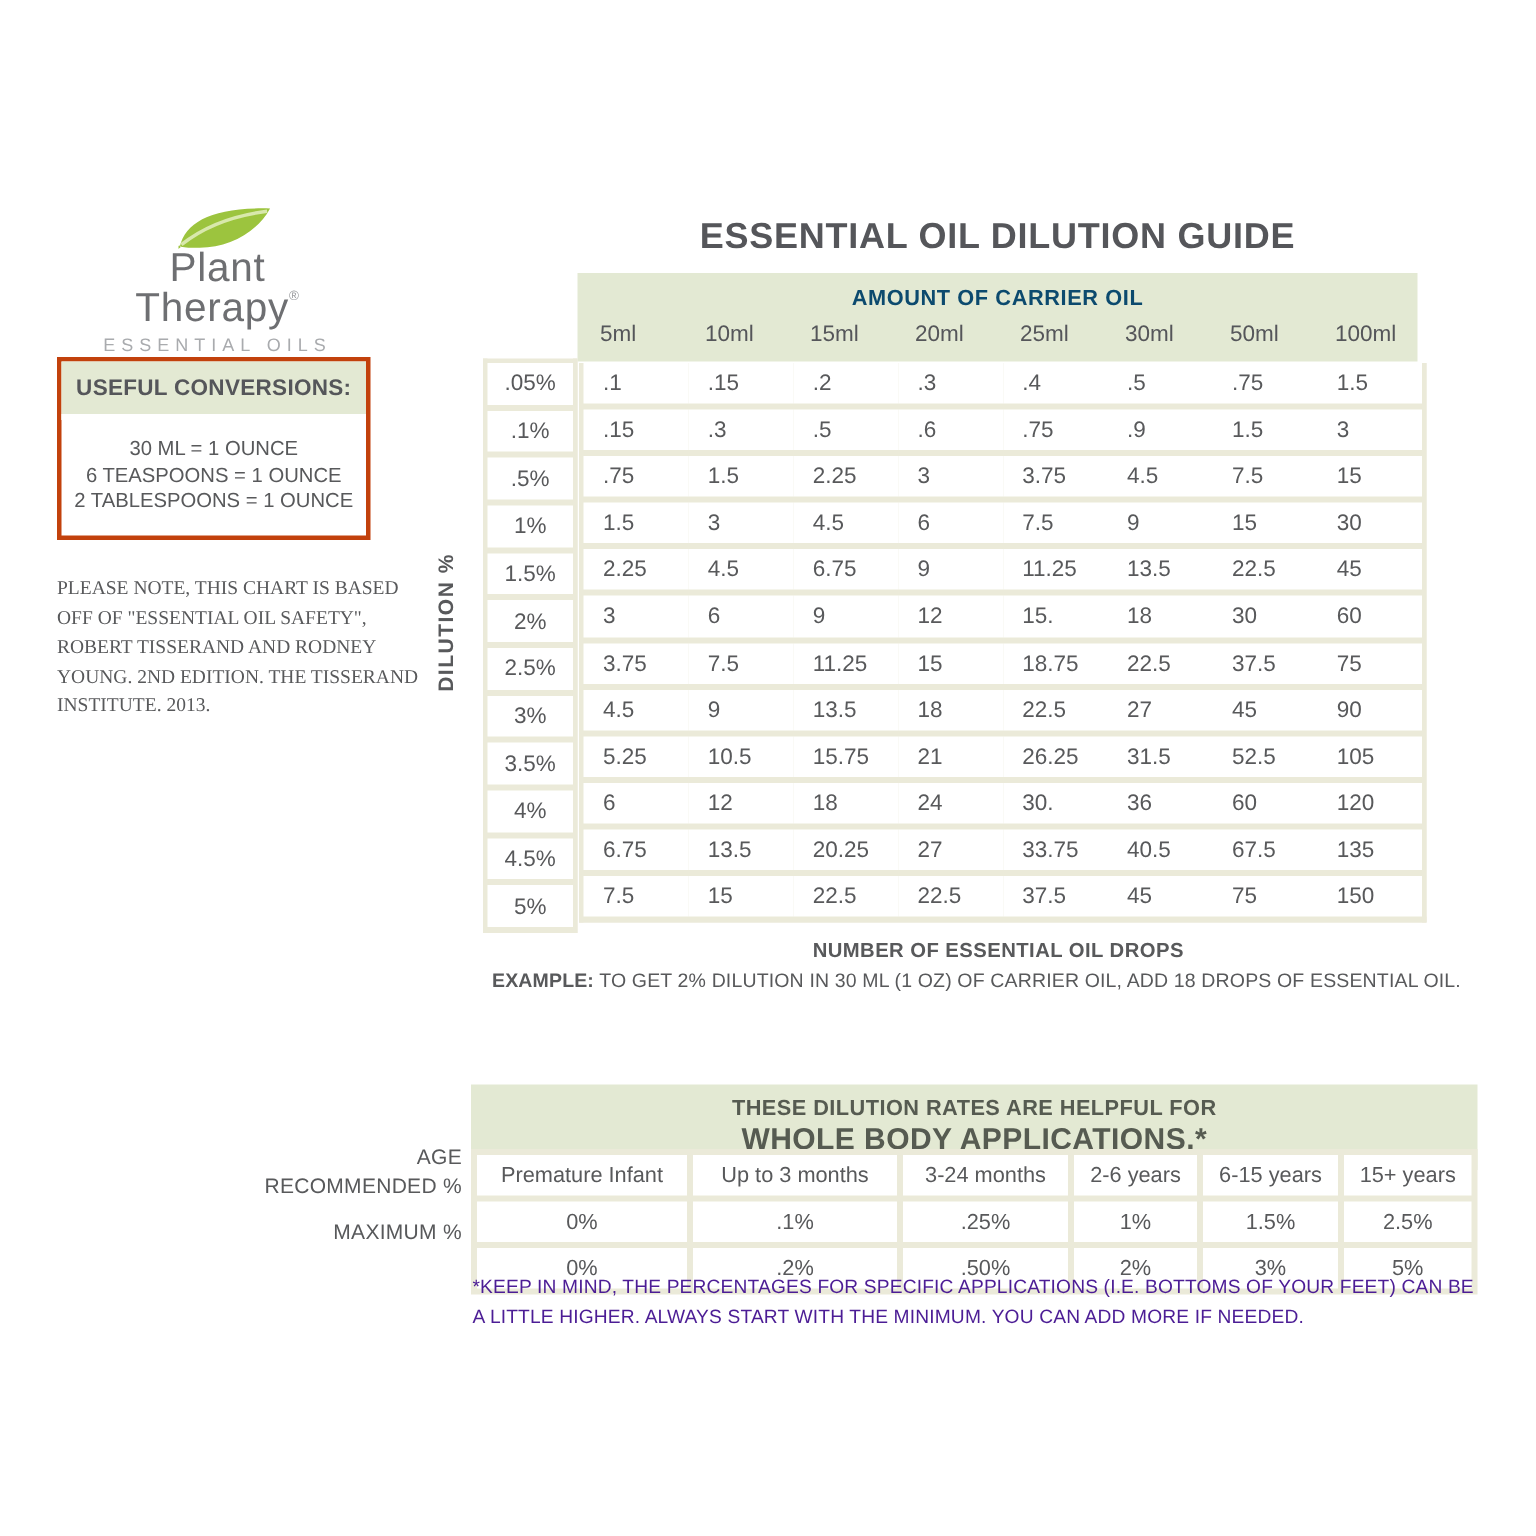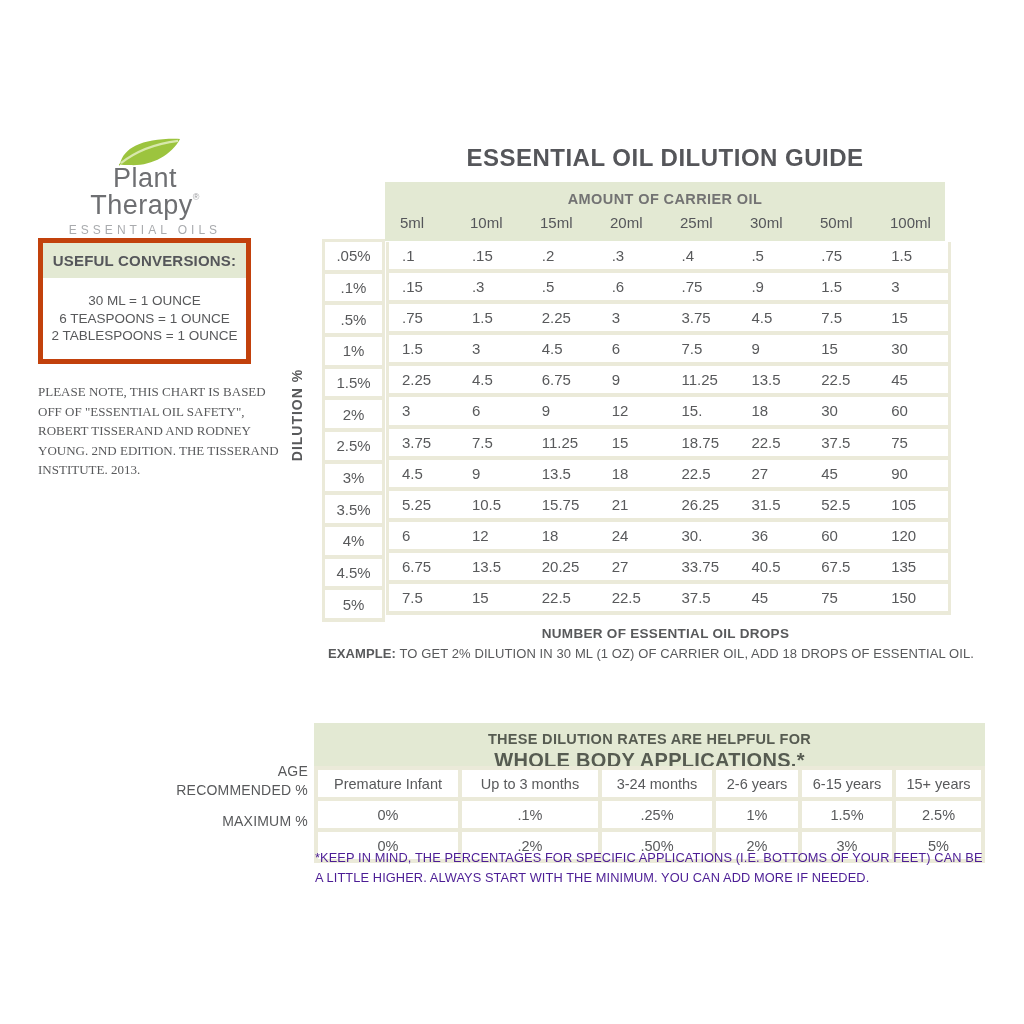--- a/index.html
+++ b/index.html
@@ -7,35 +7,35 @@
     font-family:"Liberation Sans","DejaVu Sans",sans-serif;color:#58595b;overflow:hidden;}
 
   
   .logo{position:absolute;left:55px;top:136px;width:180px;text-align:center;}
   .logo svg{display:block;margin:0 auto -4px 64px;}
   .brand-name{font-size:27px;color:#6e6f72;letter-spacing:.5px;line-height:1;}
   .brand-name sup{font-size:9px;vertical-align:14px;color:#9a9b9e;}
   .brand-tagline{font-size:12px;letter-spacing:4px;color:#a9abae;margin-top:4px;}
 
   
-  .conversions{position:absolute;left:38px;top:238px;width:203px;border:5px solid #c2410c;background:#fff;}
+  .conversions{position:absolute;left:38px;top:238px;width:203px;border:3px solid #c2410c;background:#fff;}
   .conv-header{background:#e3e9d3;text-align:center;font-weight:bold;font-size:15px;color:#55565a;
     padding:9px 4px;border-bottom:4px solid #fff;letter-spacing:.2px;}
   .conv-body{padding:10px 2px 14px;text-align:center;font-size:13.5px;line-height:1.3;color:#58595b;}
 
   
   .note{position:absolute;left:38px;top:382px;width:242px;font-size:13px;line-height:1.5;color:#58595b;margin:0;font-family:Liberation Serif, serif;}
 
   
   .title{position:absolute;left:385px;top:144px;width:560px;margin:0;text-align:center;
     font-size:24px;font-weight:bold;color:#55565a;letter-spacing:.5px;}
 
   
   .carrier-header{position:absolute;left:385px;top:182px;width:560px;height:59px;background:#e3e9d3;}
-  .carrier-title{text-align:center;padding-top:9px;font-weight:bold;font-size:14.5px;color:#737373;letter-spacing:.4px;}
+  .carrier-title{text-align:center;padding-top:9px;font-weight:bold;font-size:14.5px;color:#0c4a6e;letter-spacing:.4px;}
   .carrier-cols{display:grid;grid-template-columns:repeat(8,1fr);margin-top:7px;}
   .carrier-cols span{padding-left:15px;font-size:15px;color:#55565a;}
 
   .dilution-axis{position:absolute;left:239px;top:405px;width:120px;height:20px;text-align:center;
     transform:rotate(-90deg);font-weight:bold;font-size:14px;letter-spacing:1px;color:#58595b;}
 
   .pct-col{position:absolute;left:322px;top:239px;width:57px;height:376px;background:#ebead9;
     border-left:3px solid #ebead9;border-right:3px solid #ebead9;box-sizing:content-box;
     padding:3px 0 4px;display:grid;grid-template-rows:repeat(12,1fr);row-gap:4px;}
   .pct-col .cell{background:#fff;display:flex;align-items:center;justify-content:center;font-size:15px;}

